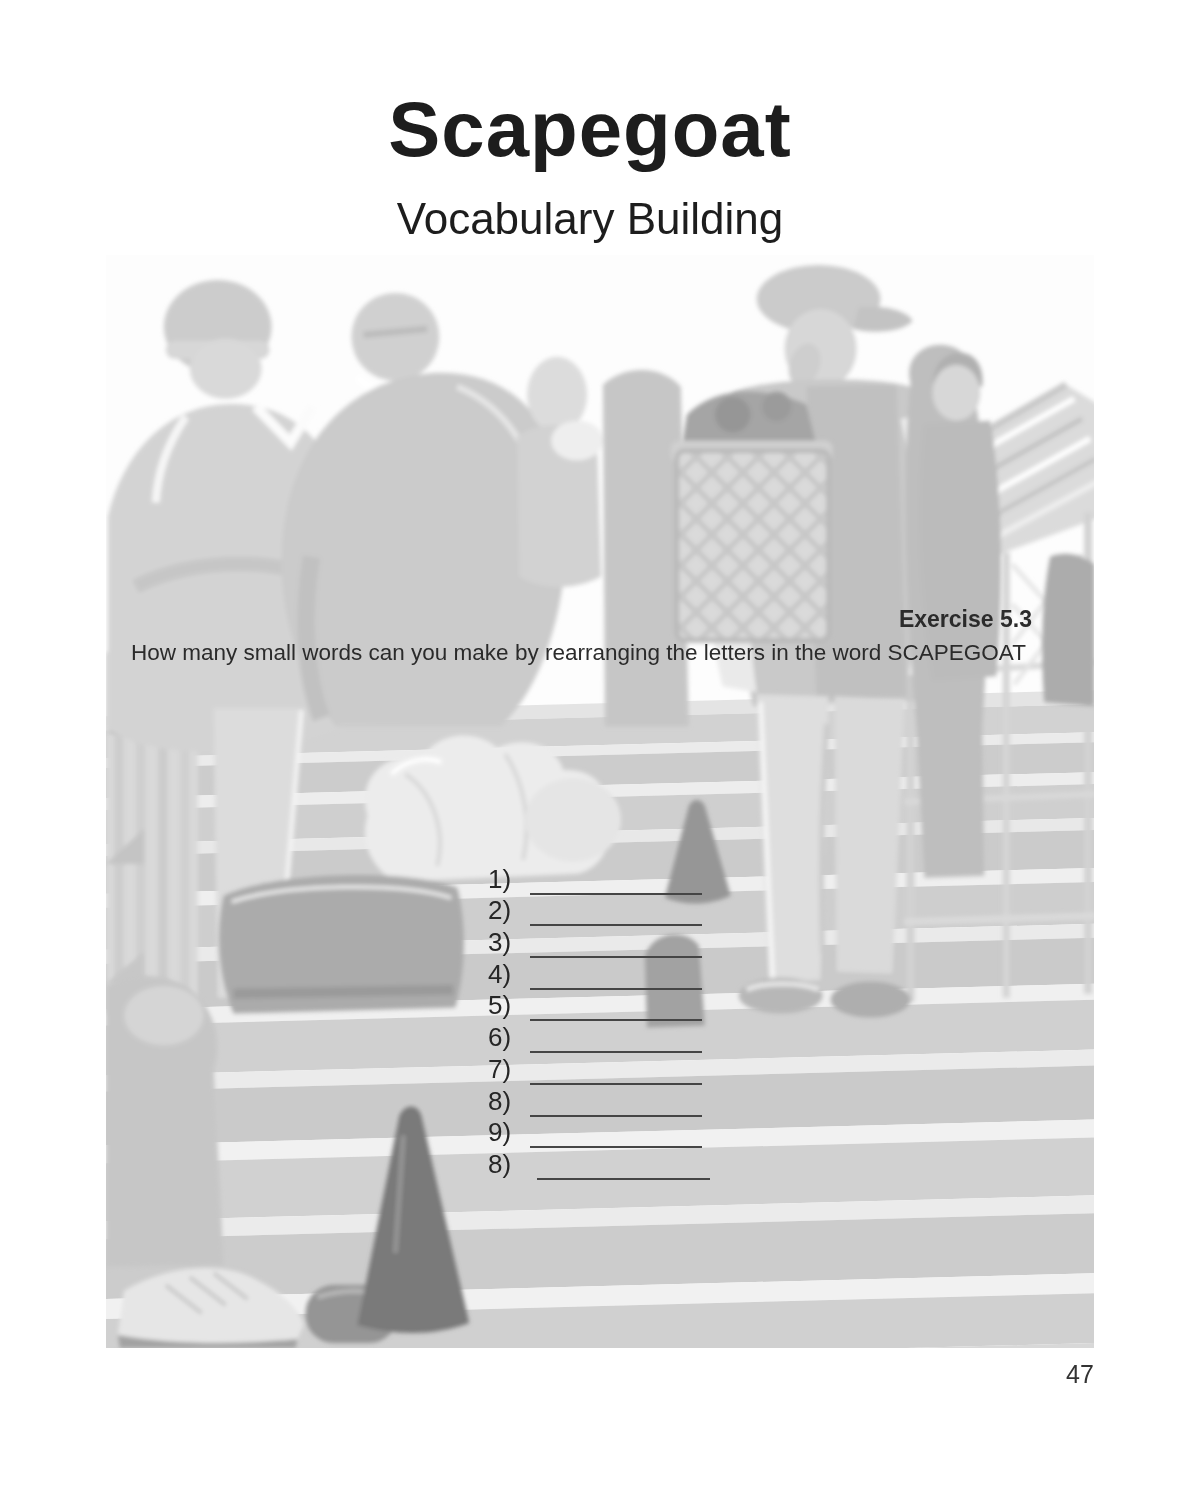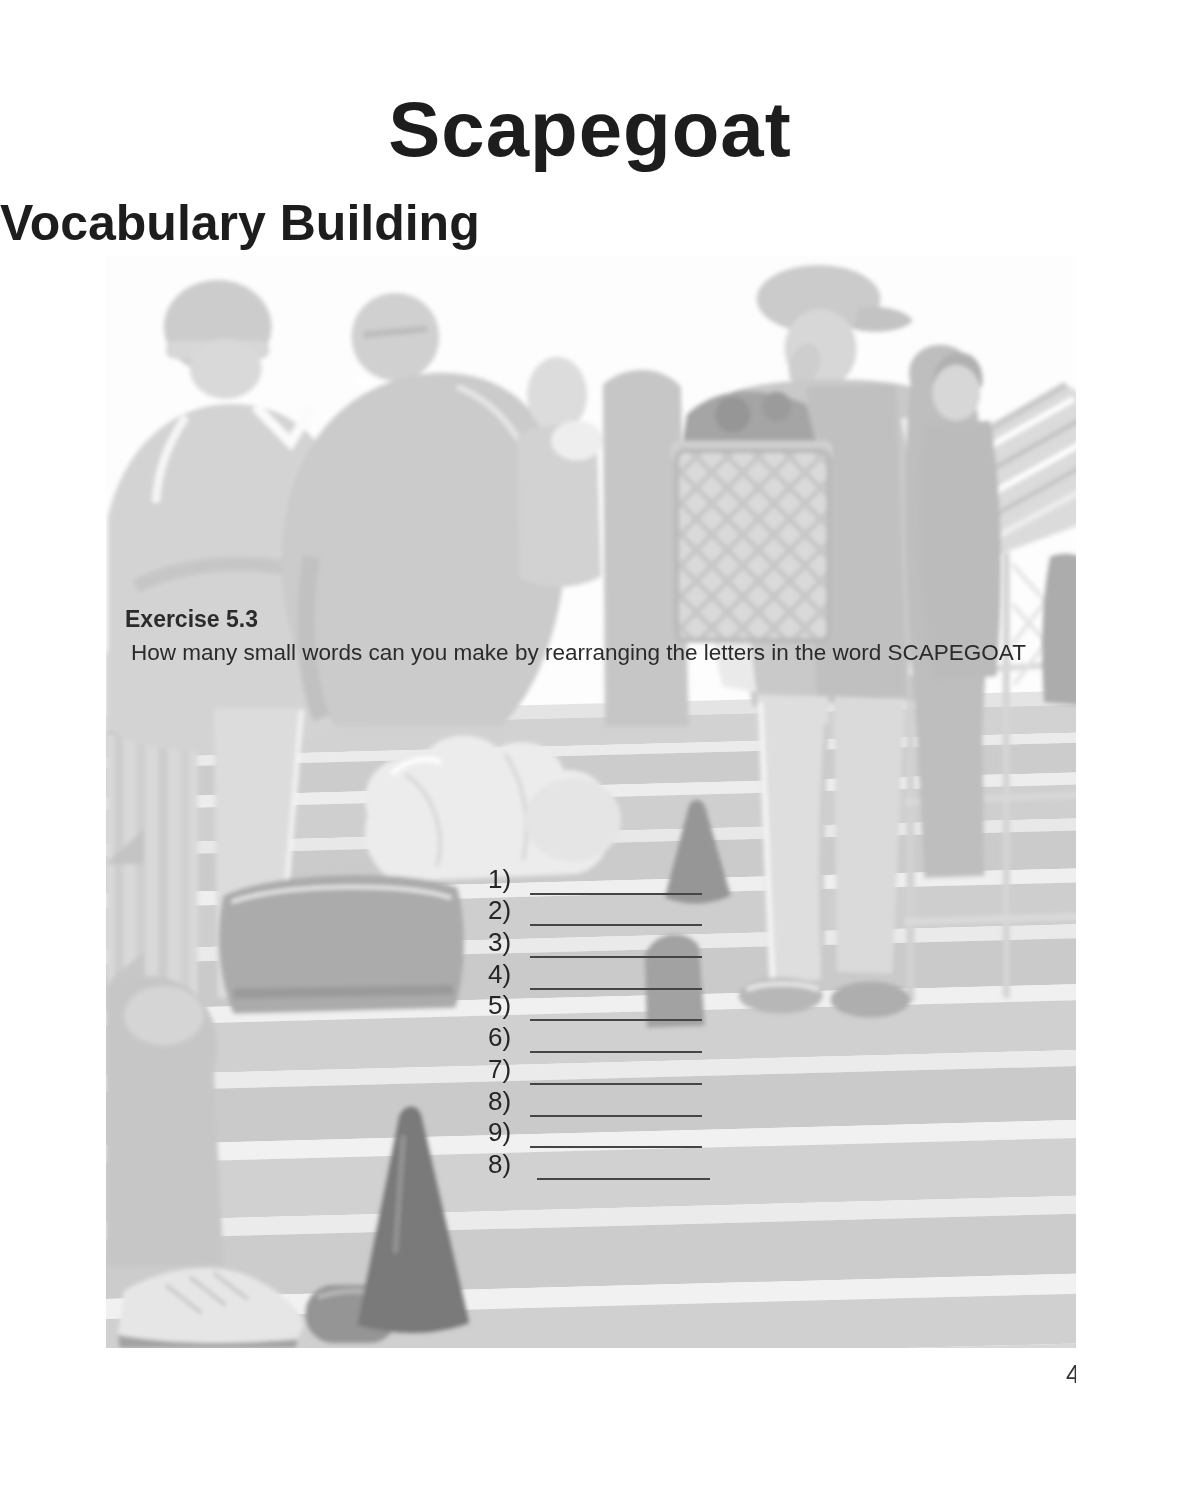--- a/index.html
+++ b/index.html
@@ -1,31 +1,31 @@
 <!DOCTYPE html>
 <html><head>
 <meta charset="utf-8">
 <style>
   html,body { margin:0; padding:0; background:#ffffff; }
   .sheet {
-    position:relative; width:1076px; height:1500px; background:#ffffff;
+    position:relative; width:1200px; height:1500px; background:#ffffff;
     font-family:"Liberation Sans", sans-serif; overflow:hidden;
   }
   .title {
     position:absolute; top:84px; left:0; width:1180px; text-align:center;
     font-size:78px; font-weight:bold; color:#1d1d1d; letter-spacing:1px; margin:0;
   }
   .subtitle {
-    position:absolute; top:194px; left:0; width:1180px; text-align:left;
-    font-size:50px; font-weight:bold; color:#1d1d1d; margin:0;
+    position:absolute; top:194px; left:0; width:1180px; text-align:center;
+    font-size:44px; font-weight:normal; color:#1d1d1d; margin:0;
   }
   .photo {
     position:absolute; left:105px; top:255px; width:990px; height:1093px; z-index:1;
   }
-  .exercise { position:absolute; left:125px; top:606px; z-index:3; color:#2b2b2b; }
+  .exercise { position:absolute; left:125px; top:606px; z-index:3; color:#2b2b2b;text-align:right; }
   .ex-label { font-size:23px; font-weight:bold; margin:0 0 7px 0; }
   .ex-prompt { font-size:22.5px; margin:6px; white-space:nowrap; }
   .word-list {
     position:absolute; left:488px; top:861px; z-index:3;
     list-style:none; margin:0; padding:0;
   }
   .word-row { position:relative; height:31.7px; width:240px; }
   .num {
     position:absolute; left:0; bottom:1px; font-size:26px; line-height:1;
     color:#262626;

